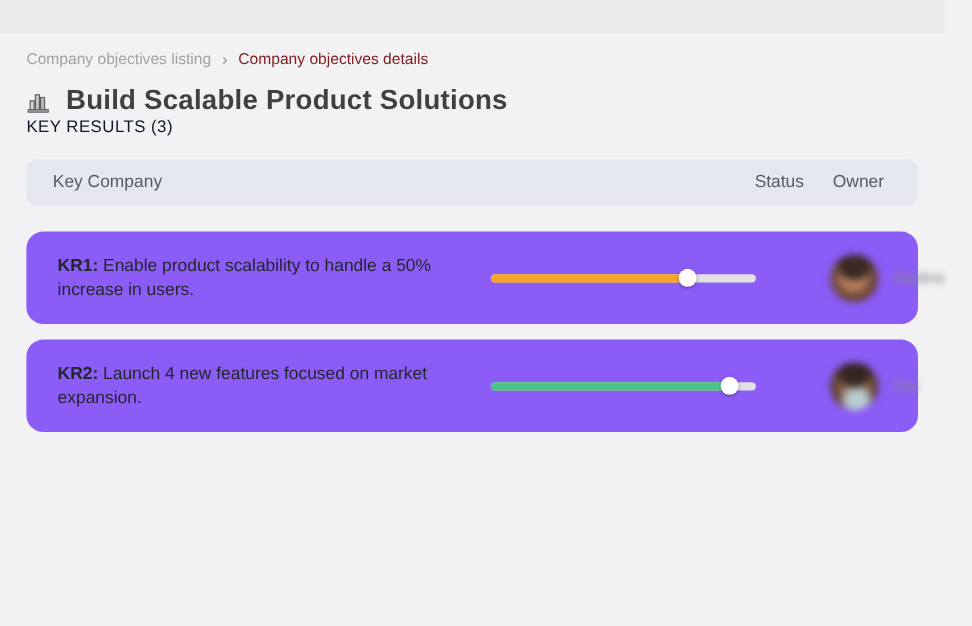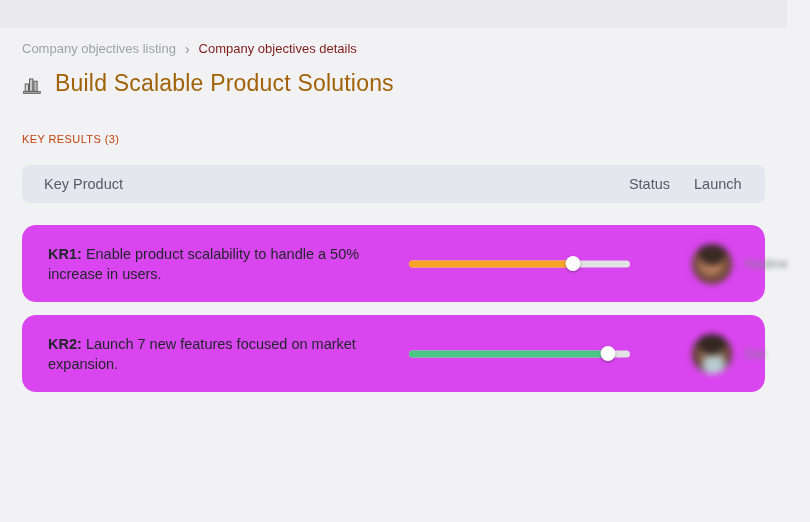--- a/index.html
+++ b/index.html
@@ -21,48 +21,47 @@
     font-size: 13px;
   }
   .bc-muted { color: #9ea2a9; cursor: pointer; }
   .bc-sep { color: #8b8f96; font-size: 14px; line-height: 1; }
   .bc-current { color: #7f1d1d; }
 
   
   .title-row { margin-top: 14px; display: flex; align-items: center; gap: 11px; }
   .title-icon { display: inline-flex; width: 22px; height: 22px; align-items: flex-end; }
   .title-row h1 {
-    font-size: 23px; font-weight: 400; color: #a16207; letter-spacing: 0.2px;
+    font-size: 23px; font-weight: 700; color: #404040; letter-spacing: 0.2px;
   }
 
   
   .section-label {
-    margin-top: 36px;
-    font-size: 11px; color: #c2410c; letter-spacing: 0.4px;
+    font-size: 14px; color: #0f172a; letter-spacing: 0.4px;
   }
 
   
   .table-header {
     margin-top: 20px;
     height: 38px;
     background: #e4e7ee;
     border-radius: 8px;
     display: grid;
     grid-template-columns: 387px 261px 1fr;
     align-items: center;
     font-size: 14.5px; color: #565b63;
   }
   .th-kr { padding-left: 22px; }
   .th-status { padding-left: 5px; text-align: right; }
   .th-owner { padding-left: 24px; }
 
   
   .rows { margin-top: 22px; display: flex; flex-direction: column; gap: 13px; }
   .row {
-    background: #d946ef;
+    background: #8b5cf6;
     border-radius: 14px;
     height: 77px;
     display: grid;
     grid-template-columns: 387px 261px 1fr;
     align-items: center;
     cursor: pointer;
   }
   .cell-kr {
     padding: 0 36px 0 26px;
     font-size: 14.5px; line-height: 20px; color: #23262c;
@@ -130,23 +129,23 @@
           </g>
           <rect x="1.5" y="20" width="18.5" height="2.4" fill="#9a9a9a" stroke="#5f5f5f" stroke-width="0.8"></rect>
         </svg>
       </span>
       <h1>Build Scalable Product Solutions</h1>
     </div>
 
     <div class="section-label">KEY RESULTS (3)</div>
 
     <div class="table-header">
-      <div class="th-kr">Key Product</div>
+      <div class="th-kr">Key Company</div>
       <div class="th-status">Status</div>
-      <div class="th-owner">Launch</div>
+      <div class="th-owner">Owner</div>
     </div>
 
     <div class="rows">
   <div class="row">
     <div class="cell-kr">
       <span class="kr-label">KR1:</span>
       <span class="kr-text"> Enable product scalability to handle a 50% increase in users.</span>
     </div>
     <div class="cell-status">
       <div class="track">
@@ -156,21 +155,21 @@
     </div>
     <div class="cell-owner">
       <div class="avatar avatar-0"></div>
       <div class="owner-name">Nadine</div>
     </div>
   </div>
 
   <div class="row">
     <div class="cell-kr">
       <span class="kr-label">KR2:</span>
-      <span class="kr-text"> Launch 7 new features focused on market expansion.</span>
+      <span class="kr-text"> Launch 4 new features focused on market expansion.</span>
     </div>
     <div class="cell-status">
       <div class="track">
         <div class="fill" style="width: 90%; background: rgb(75, 197, 134);"></div>
         <div class="thumb" style="left: 90%;"></div>
       </div>
     </div>
     <div class="cell-owner">
       <div class="avatar avatar-1"></div>
       <div class="owner-name">Dai</div>

